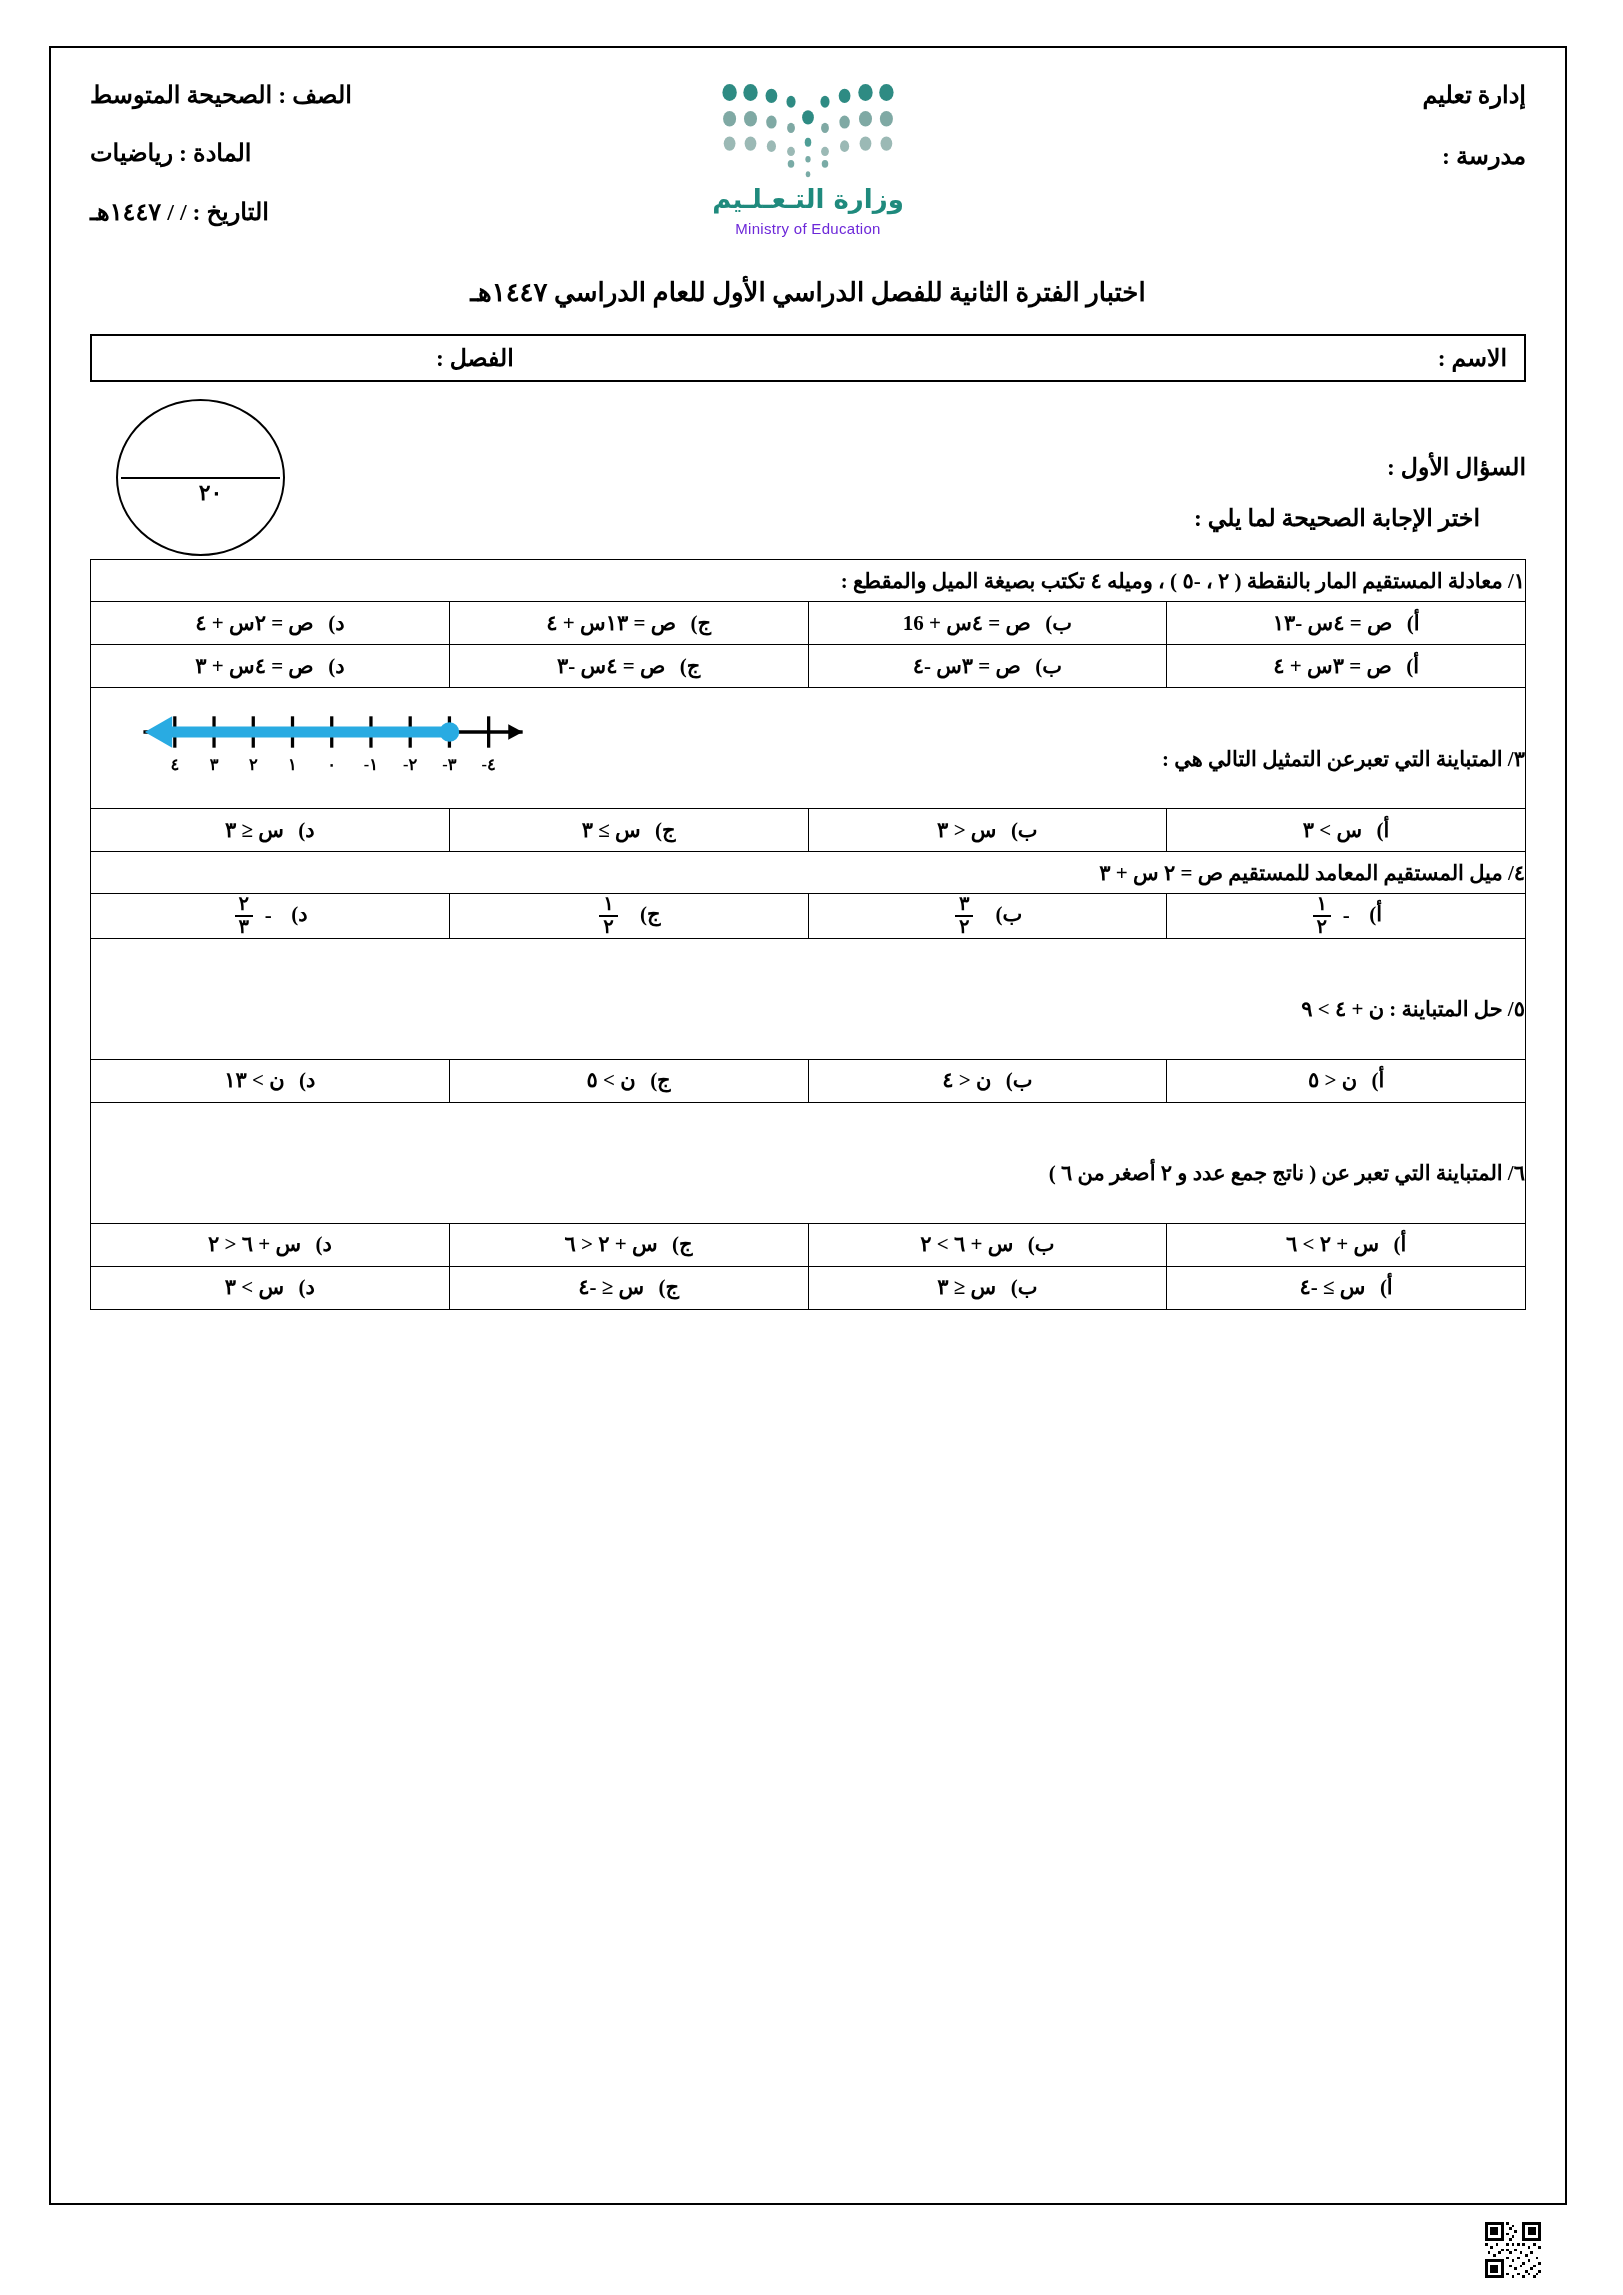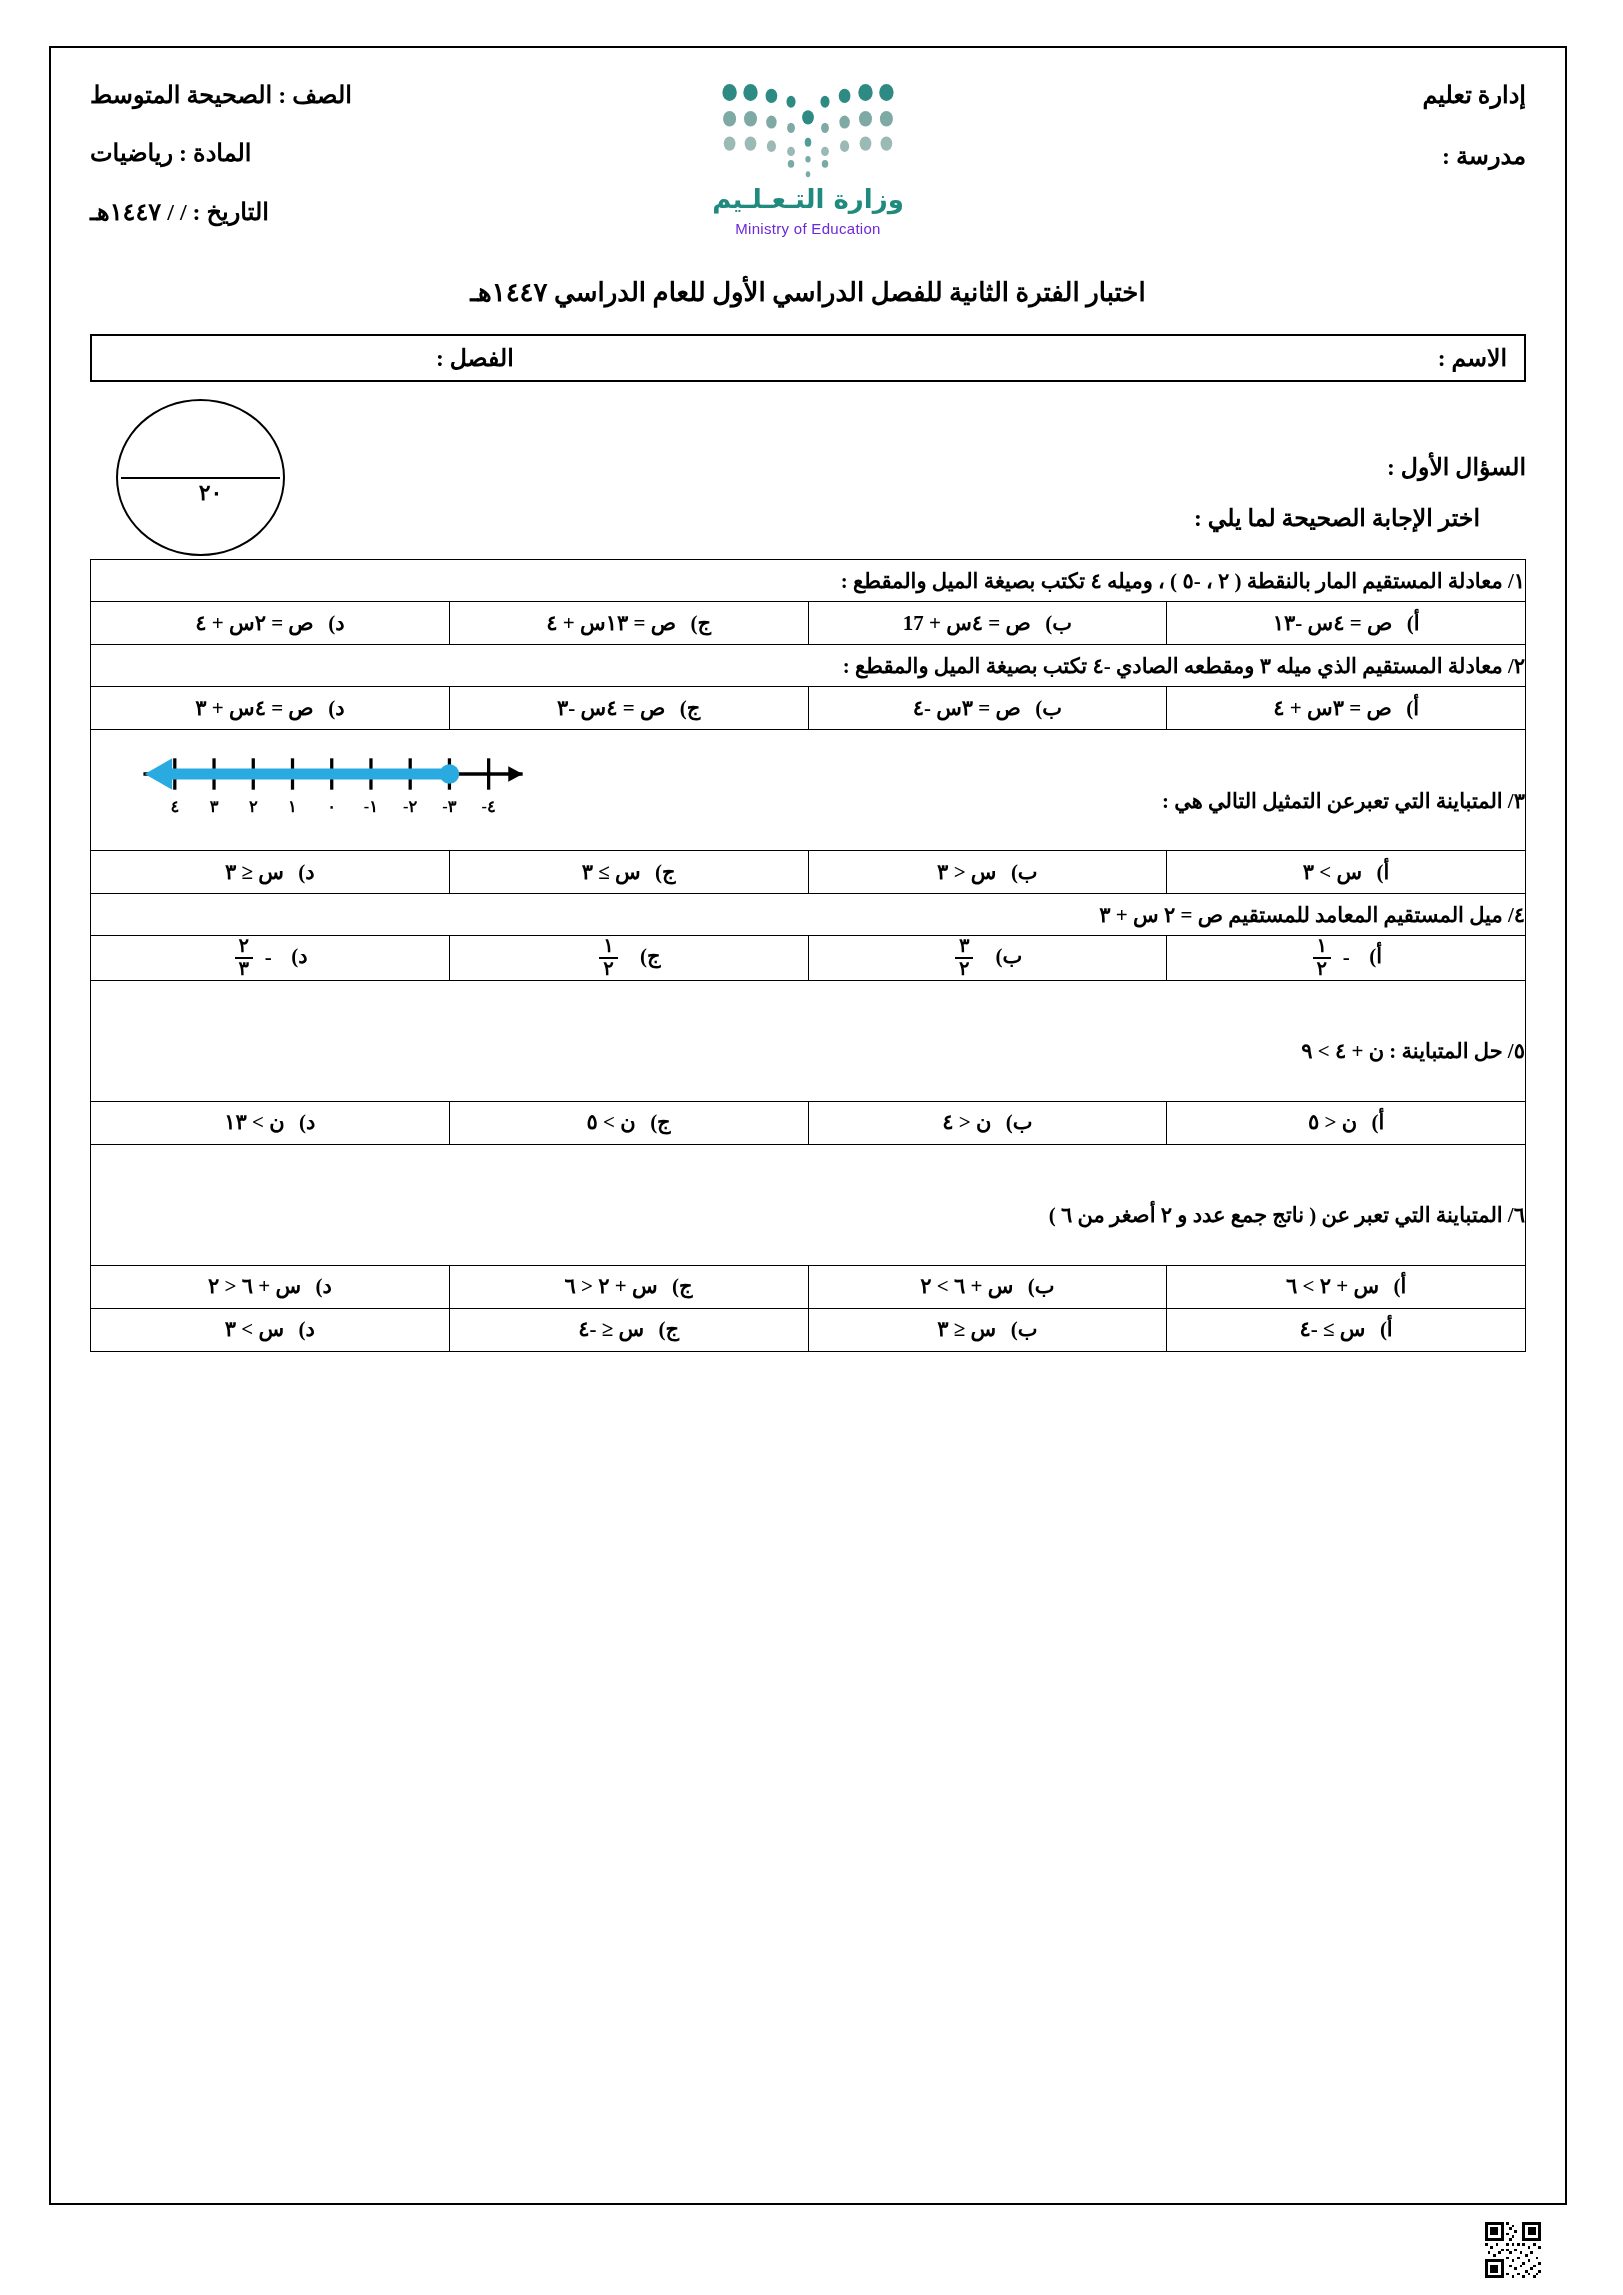--- a/index.html
+++ b/index.html
@@ -260,28 +260,25 @@
           <col style="width:25%">
           <col style="width:25%">
     </colgroup>
     <tbody>
 
       <tr>
         <td class="qstem" colspan="4">١/   معادلة المستقيم المار بالنقطة ( ٢ ، -٥ ) ، وميله  ٤   تكتب بصيغة الميل والمقطع :</td>
       </tr>
       <tr>
         <td class="opt"><span class="lbl">أ)</span><span>ص = ٤س -١٣</span></td>
-        <td class="opt"><span class="lbl">ب)</span><span>ص = ٤س + 17</span></td>
+        <td class="opt"><span class="lbl">ب)</span><span>ص = ٤س + 16</span></td>
         <td class="opt"><span class="lbl">ج)</span><span>ص = ١٣س + ٤</span></td>
         <td class="opt"><span class="lbl">د)</span><span>ص = ٢س + ٤</span></td>
       </tr>
 
-      <tr>
-        <td class="qstem" colspan="4">٢/   معادلة المستقيم الذي ميله  ٣  ومقطعه الصادي  -٤   تكتب بصيغة الميل والمقطع :</td>
-      </tr>
       <tr>
         <td class="opt"><span class="lbl">أ)</span><span>ص = ٣س + ٤</span></td>
         <td class="opt"><span class="lbl">ب)</span><span>ص = ٣س -٤</span></td>
         <td class="opt"><span class="lbl">ج)</span><span>ص = ٤س -٣</span></td>
         <td class="opt"><span class="lbl">د)</span><span>ص = ٤س + ٣</span></td>
       </tr>
 
       <tr>
         <td class="qstem tall numline-cell" colspan="4">
           <span>٣/   المتباينة التي تعبرعن التمثيل التالي هي :</span>

